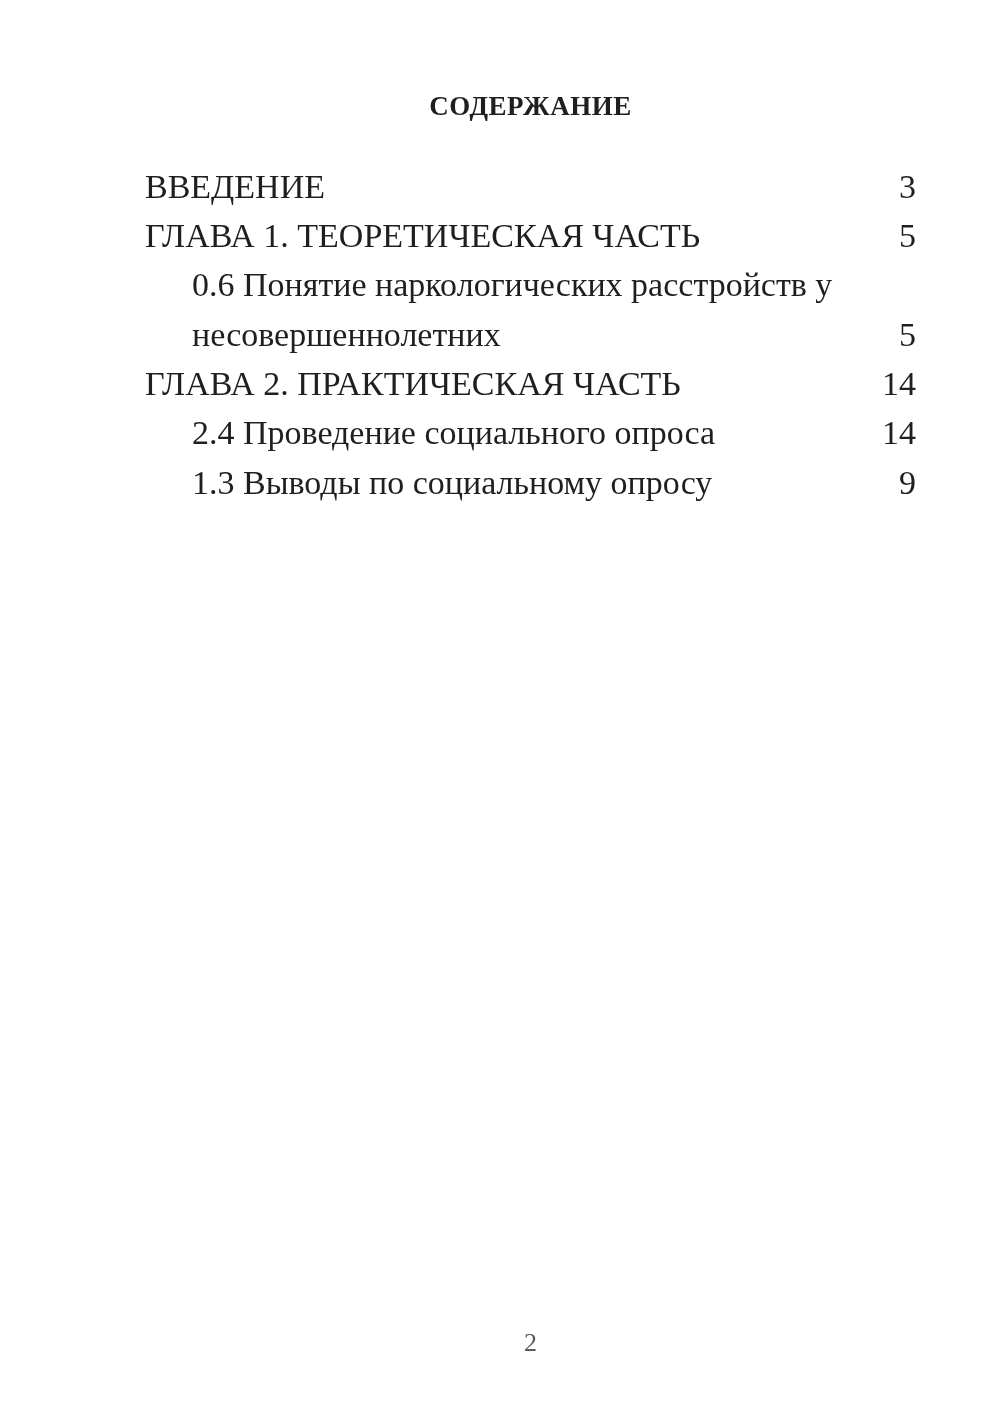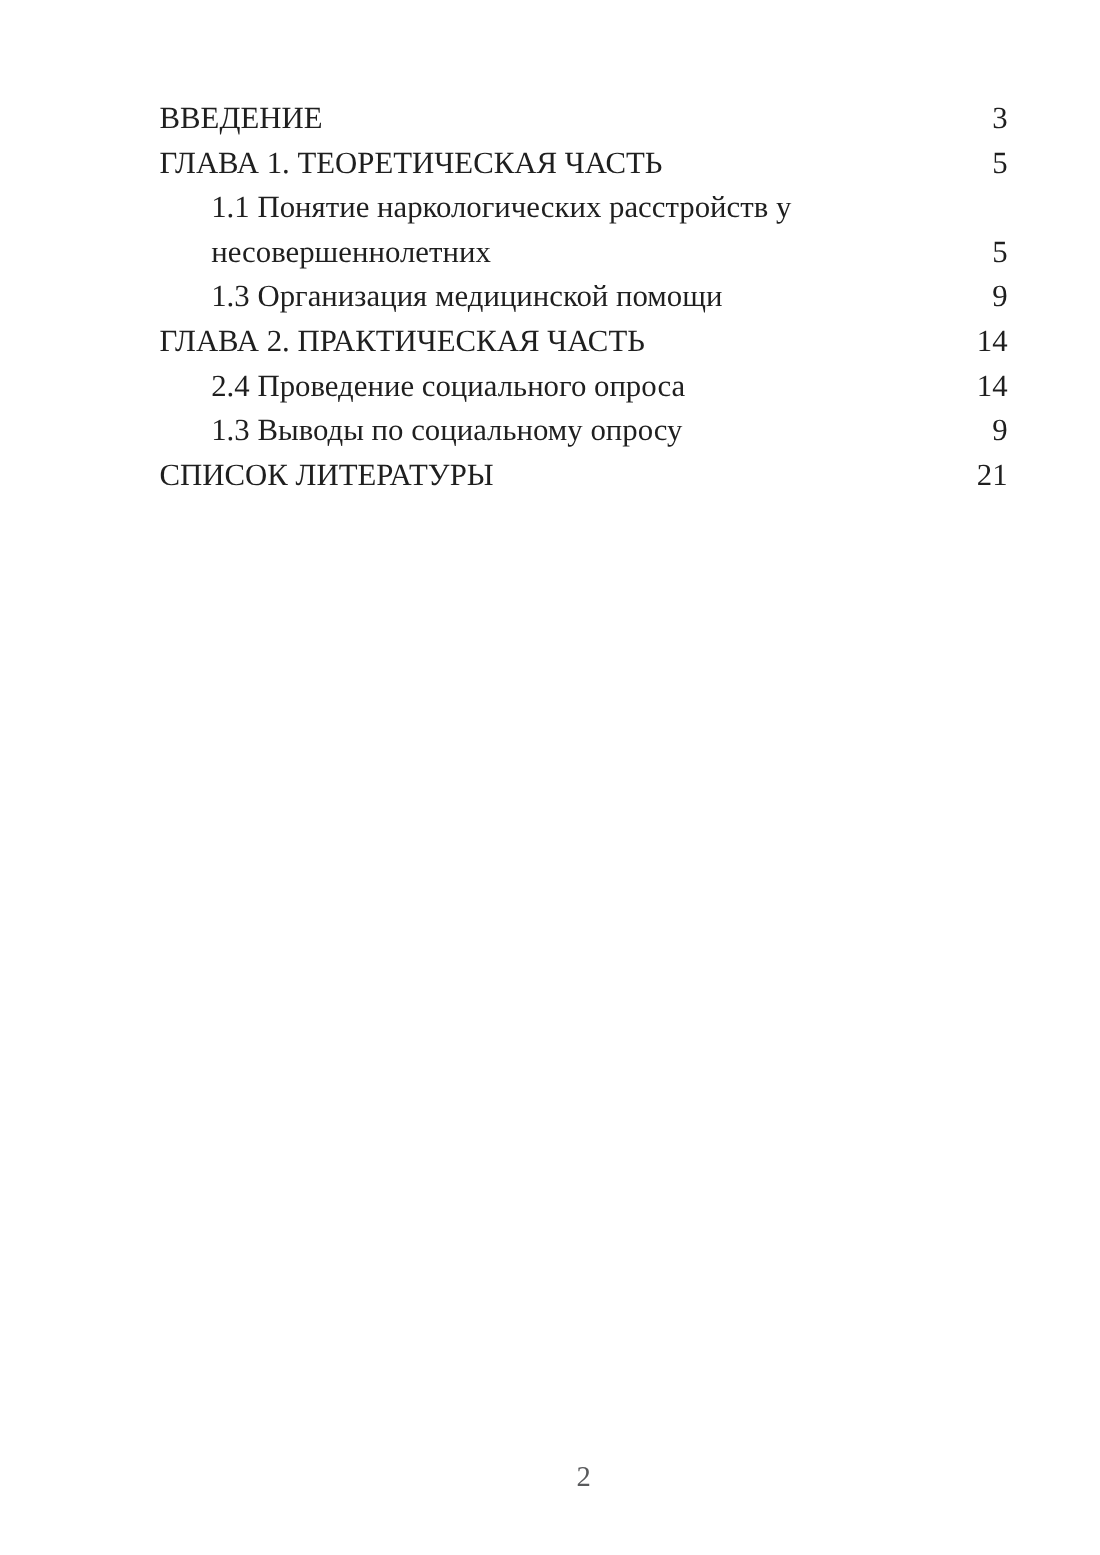--- a/index.html
+++ b/index.html
@@ -30,21 +30,21 @@
     letter-spacing: 0.5px;
     margin: 0 0 36px 0;
   }
   .toc-list {
     margin: 0;
     padding: 0;
   }
   .toc-row {
     display: flex;
     align-items: flex-end;
-    font-size: 28px;
+    font-size: 34px;
     line-height: 1.45;
   }
   .toc-row.level-1 .toc-label {
     padding-left: 47px;
   }
   .toc-label {
     flex: 1;
     white-space: pre-line;
   }
   .toc-page {
@@ -60,50 +60,43 @@
     text-align: center;
     font-size: 26px;
     color: #595a5c;
   }
 </style>
 </head>
 <body>
 
 <div class="page" style="background: rgb(255, 255, 255); color: rgb(31, 31, 31);">
   <div class="content">
+    <h1 class="toc-title">СОДЕРЖАНИЕ</h1>
     <div class="toc-list">
         <div class="toc-row">
     <span class="toc-label">ВВЕДЕНИЕ</span>
     <span class="toc-page">3</span>
   </div>
         <div class="toc-row">
     <span class="toc-label">ГЛАВА 1. ТЕОРЕТИЧЕСКАЯ ЧАСТЬ</span>
     <span class="toc-page">5</span>
   </div>
         <div class="toc-row level-1">
-    <span class="toc-label">1.1 Понятие наркологических расстройств у
+    <span class="toc-label">0.6 Понятие наркологических расстройств у
 несовершеннолетних</span>
     <span class="toc-page">5</span>
-  </div>
-        <div class="toc-row level-1">
-    <span class="toc-label">1.3 Организация медицинской помощи</span>
-    <span class="toc-page">9</span>
   </div>
         <div class="toc-row">
     <span class="toc-label">ГЛАВА 2. ПРАКТИЧЕСКАЯ ЧАСТЬ</span>
     <span class="toc-page">14</span>
   </div>
         <div class="toc-row level-1">
     <span class="toc-label">2.4 Проведение социального опроса</span>
     <span class="toc-page">14</span>
   </div>
         <div class="toc-row level-1">
     <span class="toc-label">1.3 Выводы по социальному опросу</span>
     <span class="toc-page">9</span>
   </div>
-        <div class="toc-row">
-    <span class="toc-label">СПИСОК ЛИТЕРАТУРЫ</span>
-    <span class="toc-page">21</span>
-  </div>
       </div>
   </div>
   <div class="footer" style="color: rgb(89, 90, 92);">2</div>
 </div>
 
 </body></html>

